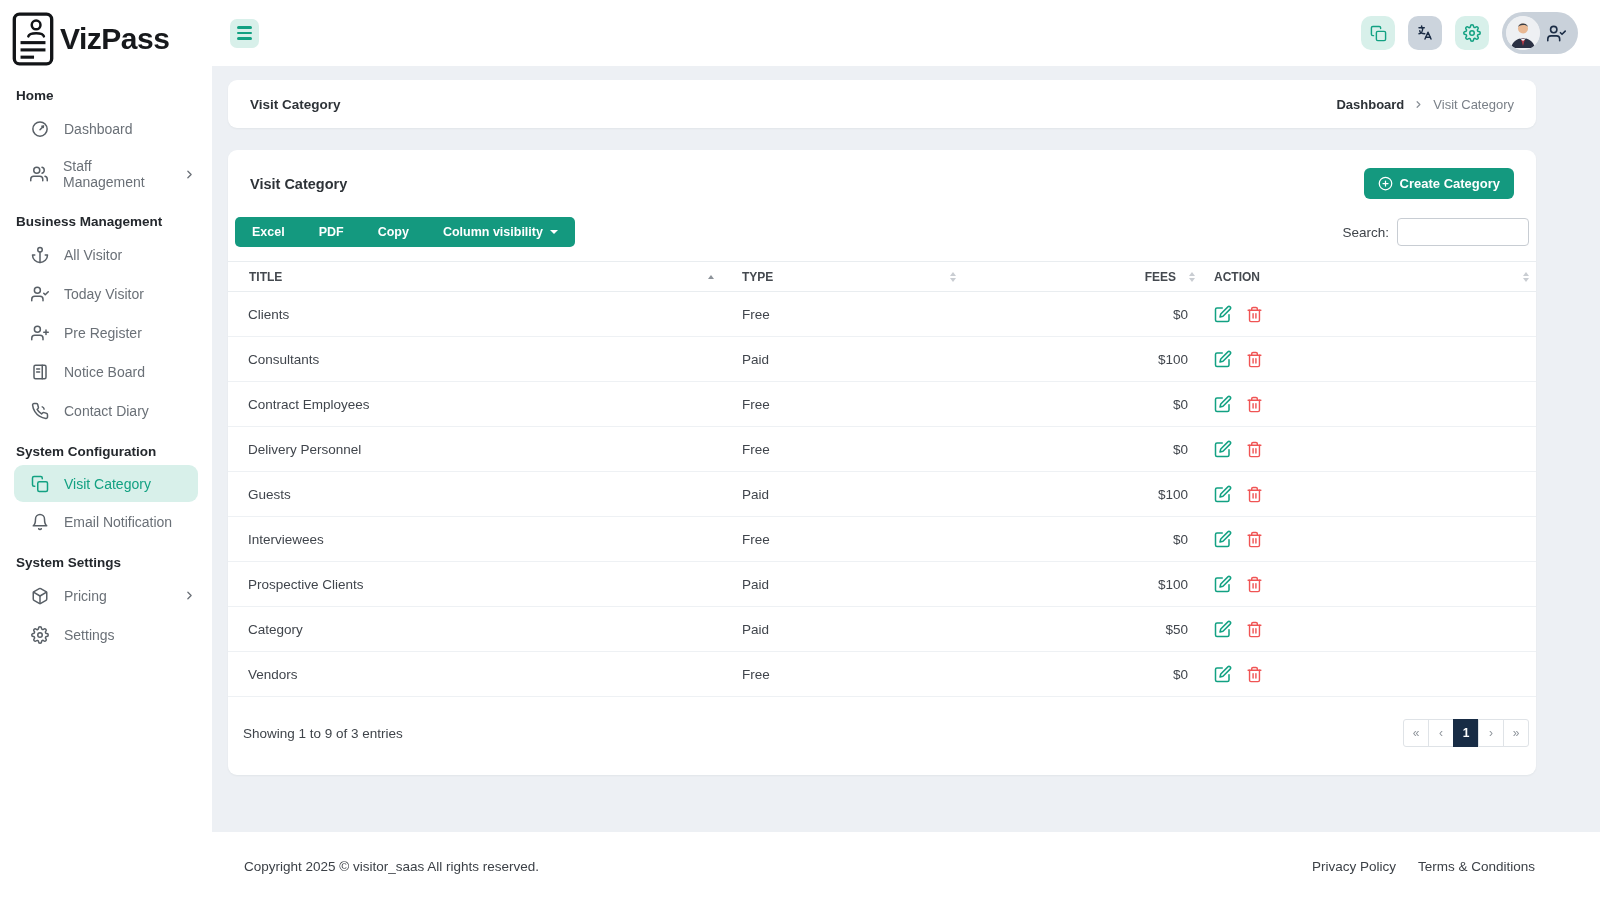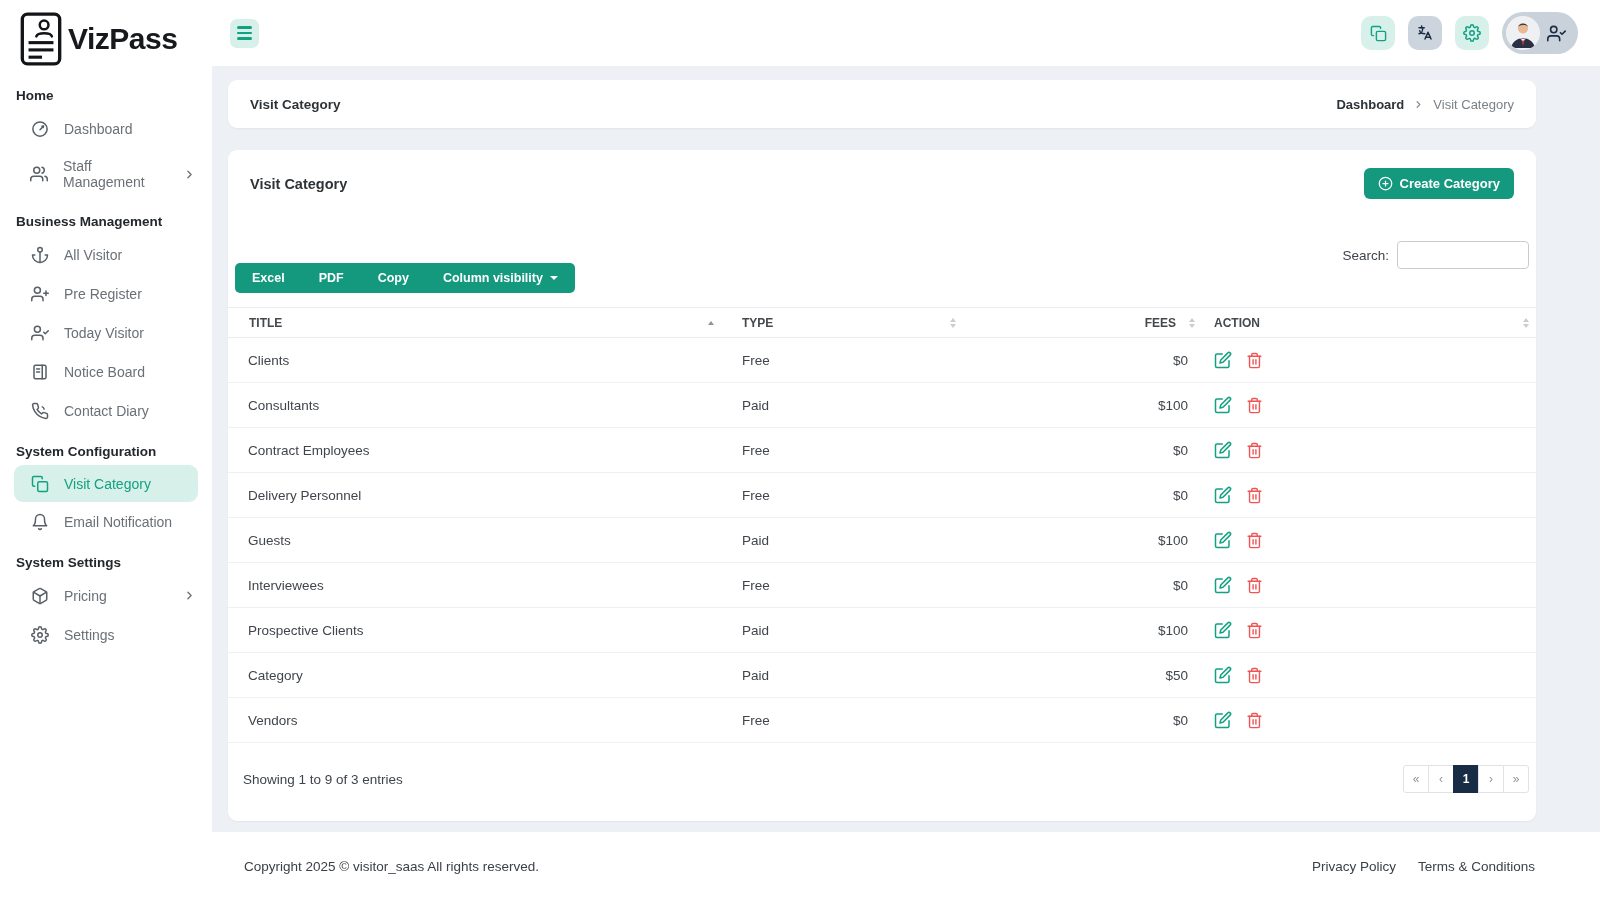--- a/index.html
+++ b/index.html
@@ -1,21 +1,21 @@
 <!DOCTYPE html>
 <html><head>
 <meta charset="utf-8">
 <style>
   * { margin:0; padding:0; box-sizing:border-box; }
   html,body { width:1600px; height:900px; overflow:hidden; font-family:"Liberation Sans", sans-serif; background:#fff; }
   .app { display:flex; width:1600px; height:900px; }
 
   
   .sidebar { width:212px; background:#fff; height:900px; flex-shrink:0; }
-  .logo { display:flex; align-items:center; gap:6px; padding:12px 10px 8px 12px; cursor:pointer;margin-left:8px; }
+  .logo { display:flex; align-items:center; gap:6px; padding:12px 10px 8px 12px; cursor:pointer; }
   .logo-text { font-size:30px; font-weight:700; color:#17191c; letter-spacing:-0.5px; }
   .nav-section-title { font-size:13.5px; font-weight:700; color:#24282d; padding:14px 16px 6px 16px; }
   .nav-item { display:flex; align-items:center; gap:15px; padding:10px 16px 10px 30px; color:#6a7077; font-size:14px; cursor:pointer; text-decoration:none; }
   .nav-item .nav-ico { width:19px; height:19px; display:flex; align-items:center; justify-content:center; color:#585f66; }
   .nav-item .nav-chevron { margin-left:auto; color:#6a7077; display:flex; }
   .nav-item.active { background:#d8f0ea; color:#12a182; border-radius:9px; margin:0 14px; padding:9px 16px; }
   .nav-item.active .nav-ico { color:#12a182; }
 
   
   .main { flex:1; display:flex; flex-direction:column; min-width:0; }
@@ -40,21 +40,21 @@
   .crumb-home { color:#2e3338; font-weight:600; cursor:pointer; }
   .crumb-sep { color:#8a9097; display:flex; }
   .crumb-current { color:#7a8088; }
 
   .table-card { padding:18px 0 28px; }
   .card-head { display:flex; align-items:center; justify-content:space-between; padding:0 22px; }
   .card-title { font-size:14.5px; font-weight:700; color:#2e3338; }
   .btn-create { display:flex; align-items:center; gap:7px; background:#14997f; color:#fff; border:none; border-radius:6px; padding:8px 14px; font-size:13px; font-weight:700; cursor:pointer; font-family:"Liberation Sans",sans-serif; }
 
   .toolbar { display:flex; align-items:center; justify-content:space-between; margin-top:18px; padding:0 7px; }
-  .btn-group { display:flex;margin-top:46px; }
+  .btn-group { display:flex; }
   .dt-btn { background:#14997f; color:#fff; border:none; padding:8px 17px; font-size:12.5px; font-weight:700; cursor:pointer; font-family:"Liberation Sans",sans-serif; display:flex; align-items:center; }
   .dt-btn:first-child { border-radius:5px 0 0 5px; }
   .dt-btn.last { border-radius:0 5px 5px 0; }
   .caret-down { width:0; height:0; border-left:4px solid transparent; border-right:4px solid transparent; border-top:4px solid #fff; display:inline-block; margin-left:7px; }
   .search-wrap { display:flex; align-items:center; gap:8px; padding-right:0; }
   .search-label { font-size:13.5px; color:#3f444a; }
   .search-input { width:132px; height:28px; border:1px solid #c8cdd3; border-radius:4px; padding:0 8px; font-size:13px; outline:none; }
 
   table { width:100%; border-collapse:collapse; table-layout:fixed; margin-top:14px; }
   col.c-title{ width:493px; } col.c-type{ width:242px; } col.c-fees{ width:239px; } col.c-action{ width:auto; }
@@ -153,36 +153,36 @@
             </svg>
         </span>
         <span class="nav-label">All Visitor</span>
       </a>
 
       <a class="nav-item">
         <span class="nav-ico">
           <svg width="18" height="18" viewBox="0 0 24 24" fill="none" stroke="currentColor" stroke-width="2" stroke-linecap="round" stroke-linejoin="round">
               <path d="M16 21v-2a4 4 0 0 0-4-4H5a4 4 0 0 0-4 4v2"></path>
               <circle cx="8.5" cy="7" r="4"></circle>
+              <polyline points="17 11 19 13 23 9"></polyline>
+            </svg>
+        </span>
+        <span class="nav-label">Today Visitor</span>
+      </a>
+
+      <a class="nav-item">
+        <span class="nav-ico">
+          <svg width="18" height="18" viewBox="0 0 24 24" fill="none" stroke="currentColor" stroke-width="2" stroke-linecap="round" stroke-linejoin="round">
+              <path d="M16 21v-2a4 4 0 0 0-4-4H5a4 4 0 0 0-4 4v2"></path>
+              <circle cx="8.5" cy="7" r="4"></circle>
               <line x1="20" y1="8" x2="20" y2="14"></line>
               <line x1="23" y1="11" x2="17" y2="11"></line>
             </svg>
         </span>
         <span class="nav-label">Pre Register</span>
-      </a>
-
-      <a class="nav-item">
-        <span class="nav-ico">
-          <svg width="18" height="18" viewBox="0 0 24 24" fill="none" stroke="currentColor" stroke-width="2" stroke-linecap="round" stroke-linejoin="round">
-              <path d="M16 21v-2a4 4 0 0 0-4-4H5a4 4 0 0 0-4 4v2"></path>
-              <circle cx="8.5" cy="7" r="4"></circle>
-              <polyline points="17 11 19 13 23 9"></polyline>
-            </svg>
-        </span>
-        <span class="nav-label">Today Visitor</span>
       </a>
 
       <a class="nav-item">
         <span class="nav-ico">
           <svg width="18" height="18" viewBox="0 0 24 24" fill="none" stroke="currentColor" stroke-width="2" stroke-linecap="round" stroke-linejoin="round">
               <rect x="4" y="3" width="16" height="18" rx="2"></rect>
               <line x1="15" y1="3" x2="15" y2="21"></line>
               <line x1="7.5" y1="8" x2="11.5" y2="8"></line>
               <line x1="7.5" y1="12" x2="11.5" y2="12"></line>
             </svg>

